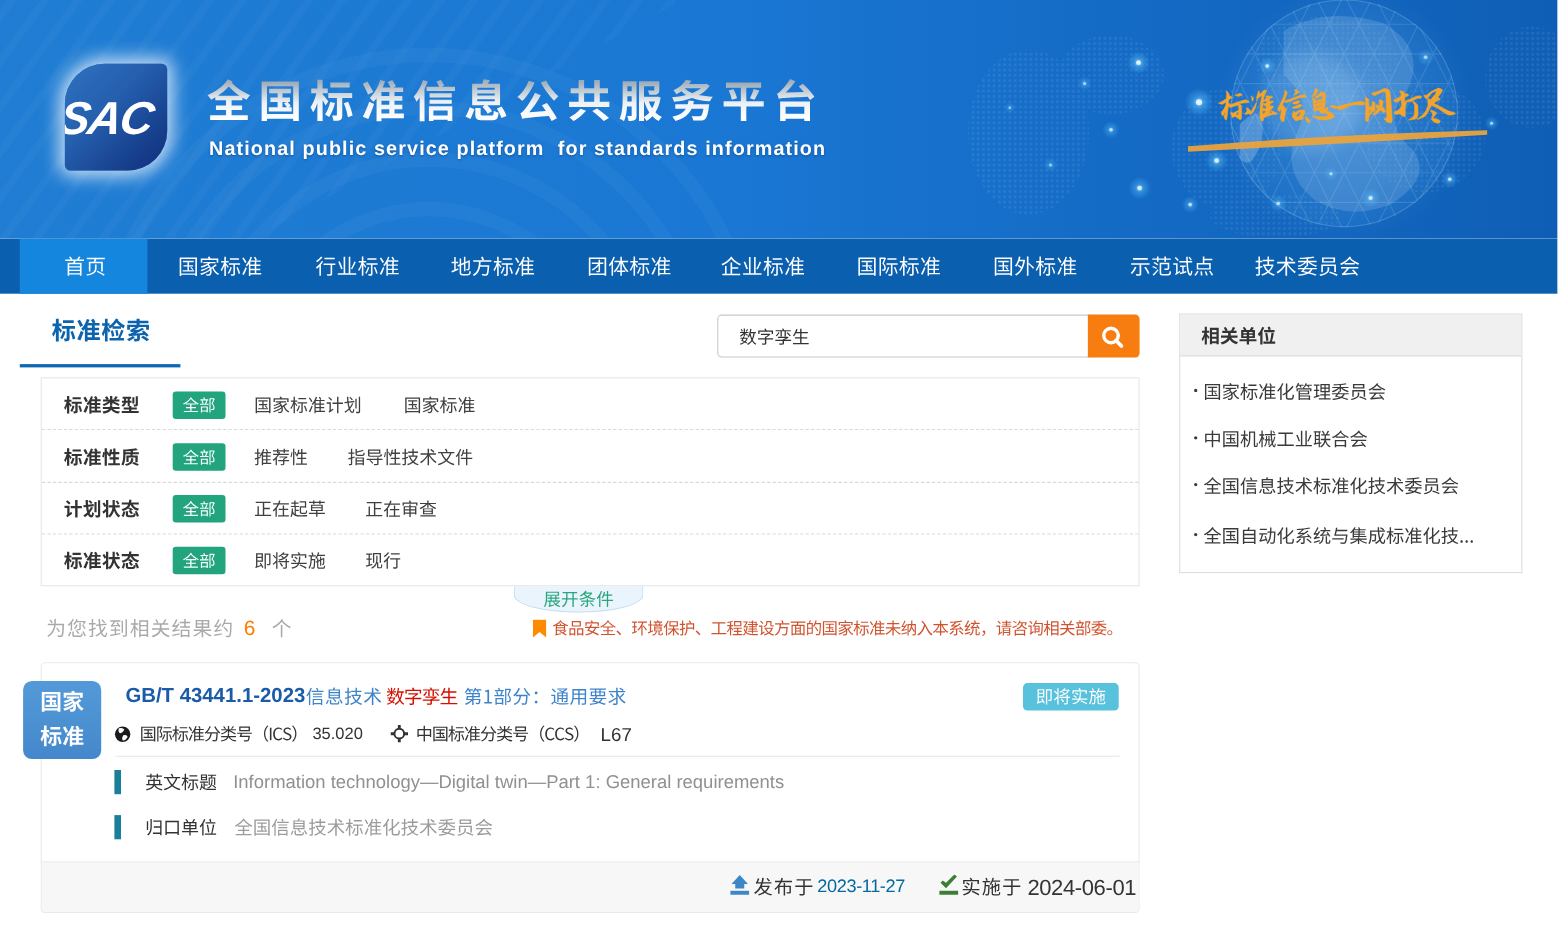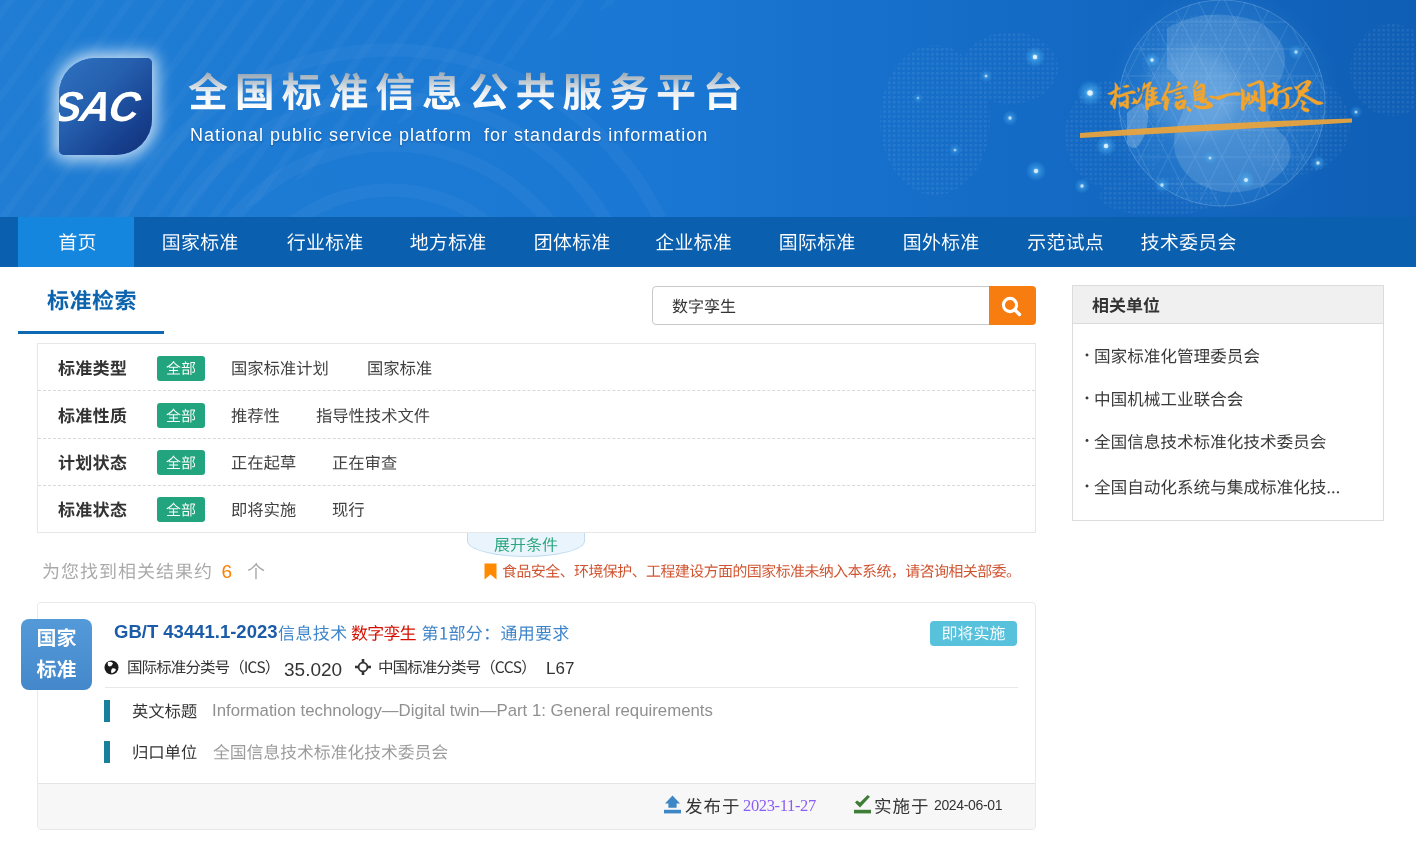--- a/index.html
+++ b/index.html
@@ -205,27 +205,27 @@
 <div class="abs" style="left:37px;top:602px;width:999px;height:228px;border:1px solid #e9e9e9;border-radius:4px;background:#fff"></div>
 <div class="abs" style="left:21px;top:619px;width:71px;height:71px;border-radius:8px;background:linear-gradient(180deg,#549ad9,#4488cb)"></div>
 <div class="abs" style="left:930px;top:621px;width:87px;height:25px;border-radius:4px;background:#58c1dc"></div>
 <div class="abs" style="left:105px;top:687px;width:913px;border-top:1px solid #e8e8e8"></div>
 <div class="abs" style="left:104px;top:700px;width:6px;height:22px;background:#1a7f9b"></div>
 <div class="abs" style="left:104px;top:741px;width:6px;height:22px;background:#1a7f9b"></div>
 <div class="abs" style="left:38px;top:783px;width:997px;height:46px;background:#f7f7f7;border-top:1px solid #e4e4e4;border-radius:0 0 4px 4px"></div>
 
 <div class="abs" style="left:1072px;top:285px;width:312px;height:236px;border:1px solid #dcdcdc;background:#fff"></div>
 <div class="abs" style="left:1073px;top:286px;width:310px;height:38px;background:#f0f0f0;border-bottom:1px solid #dcdcdc"></div>
-<div class="lt" style="left:190px;top:125.5px;font-size:18px;color:#fff;font-weight:normal;letter-spacing:1.0px;text-shadow:0 1px 2px rgba(0,40,90,.45);">National public service platform&nbsp;&nbsp;for standards information</div>
+<div class="lt" style="left:190px;top:125.5px;font-size:18px;color:#fff;font-weight:bold;letter-spacing:1.0px;text-shadow:0 1px 2px rgba(0,40,90,.45);">National public service platform&nbsp;&nbsp;for standards information</div>
     <div class="lt" style="left:104px;top:623px;font-size:18.5px;color:#1b5ba8;font-weight:bold;margin-left:10px;">GB/T 43441.1-2023</div>
-    <div class="lt" style="left:284px;top:659.5px;font-size:19px;color:#333;">35.020</div>
+    <div class="lt" style="left:284px;top:659.5px;font-size:15px;color:#333;">35.020</div>
     <div class="lt" style="left:546px;top:659.5px;font-size:17px;color:#333;">L67</div>
     <div class="lt" style="left:212px;top:703px;font-size:16.8px;color:#909090;">Information technology—Digital twin—Part 1: General requirements</div>
-    <div class="lt" style="left:743px;top:798.3px;font-size:16.5px;color:#8b5cf6;letter-spacing:-0.35px;font-family:Liberation Serif, serif;">2023-11-27</div>
-    <div class="lt" style="left:934px;top:798.3px;font-size:14px;color:#333;letter-spacing:-0.35px;">2024-06-01</div>
+    <div class="lt" style="left:743px;top:798.3px;font-size:16.5px;color:#0369a1;letter-spacing:-0.35px;">2023-11-27</div>
+    <div class="lt" style="left:934px;top:798.3px;font-size:20px;color:#333;letter-spacing:-0.35px;">2024-06-01</div>
     <div class="lt" style="left:221.5px;top:561.5px;font-size:19px;color:#ff7e00;">6</div>
 
 <svg class="lt" style="left:993;top:0" width="0" height="0"></svg>
 <svg class="lt" style="left:998px;top:296px" width="28" height="22" viewBox="0 0 28 22">
  <circle cx="12" cy="9" r="6.6" fill="none" stroke="#fff" stroke-width="3.1"></circle>
  <line x1="16.6" y1="13.6" x2="21.5" y2="18.5" stroke="#fff" stroke-width="3.4" stroke-linecap="round"></line>
 </svg>
 <svg class="lt" style="left:484px;top:563px" width="13" height="17" viewBox="0 0 13 17">
  <path d="M0.5,0.5 h12 v16 l-6,-5 l-6,5 Z" fill="#ff8a00"></path>
 </svg>

